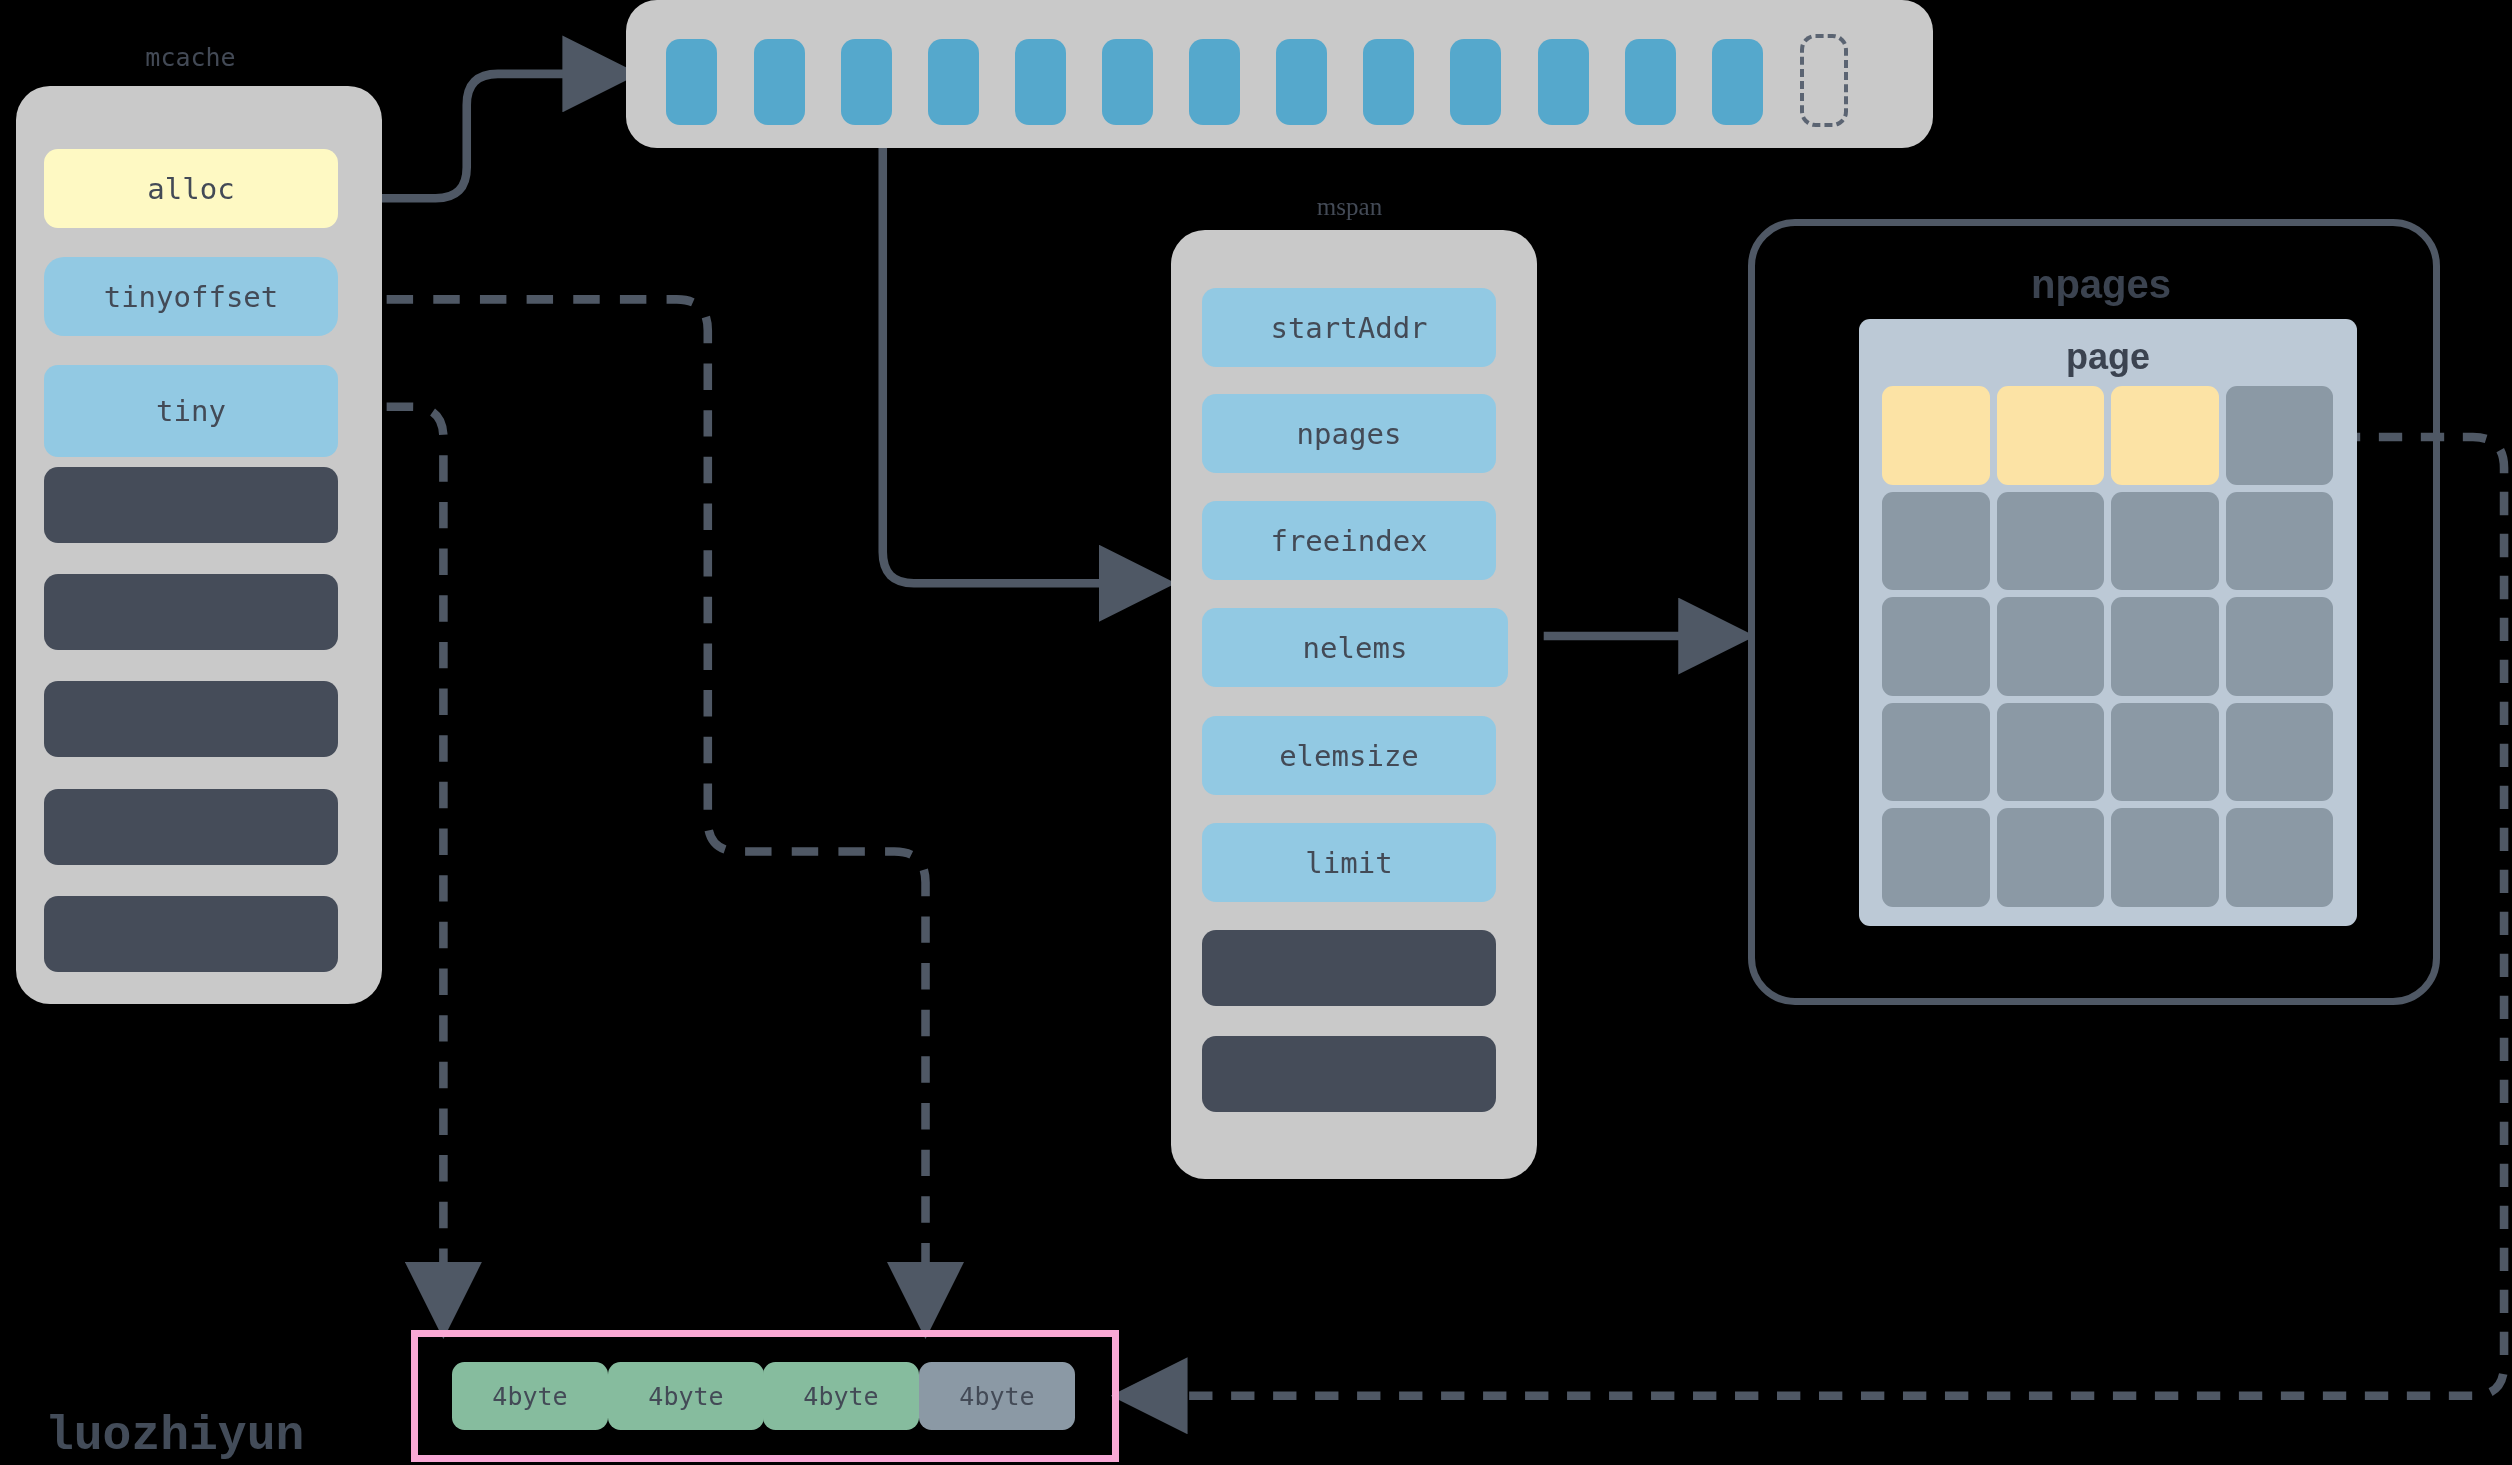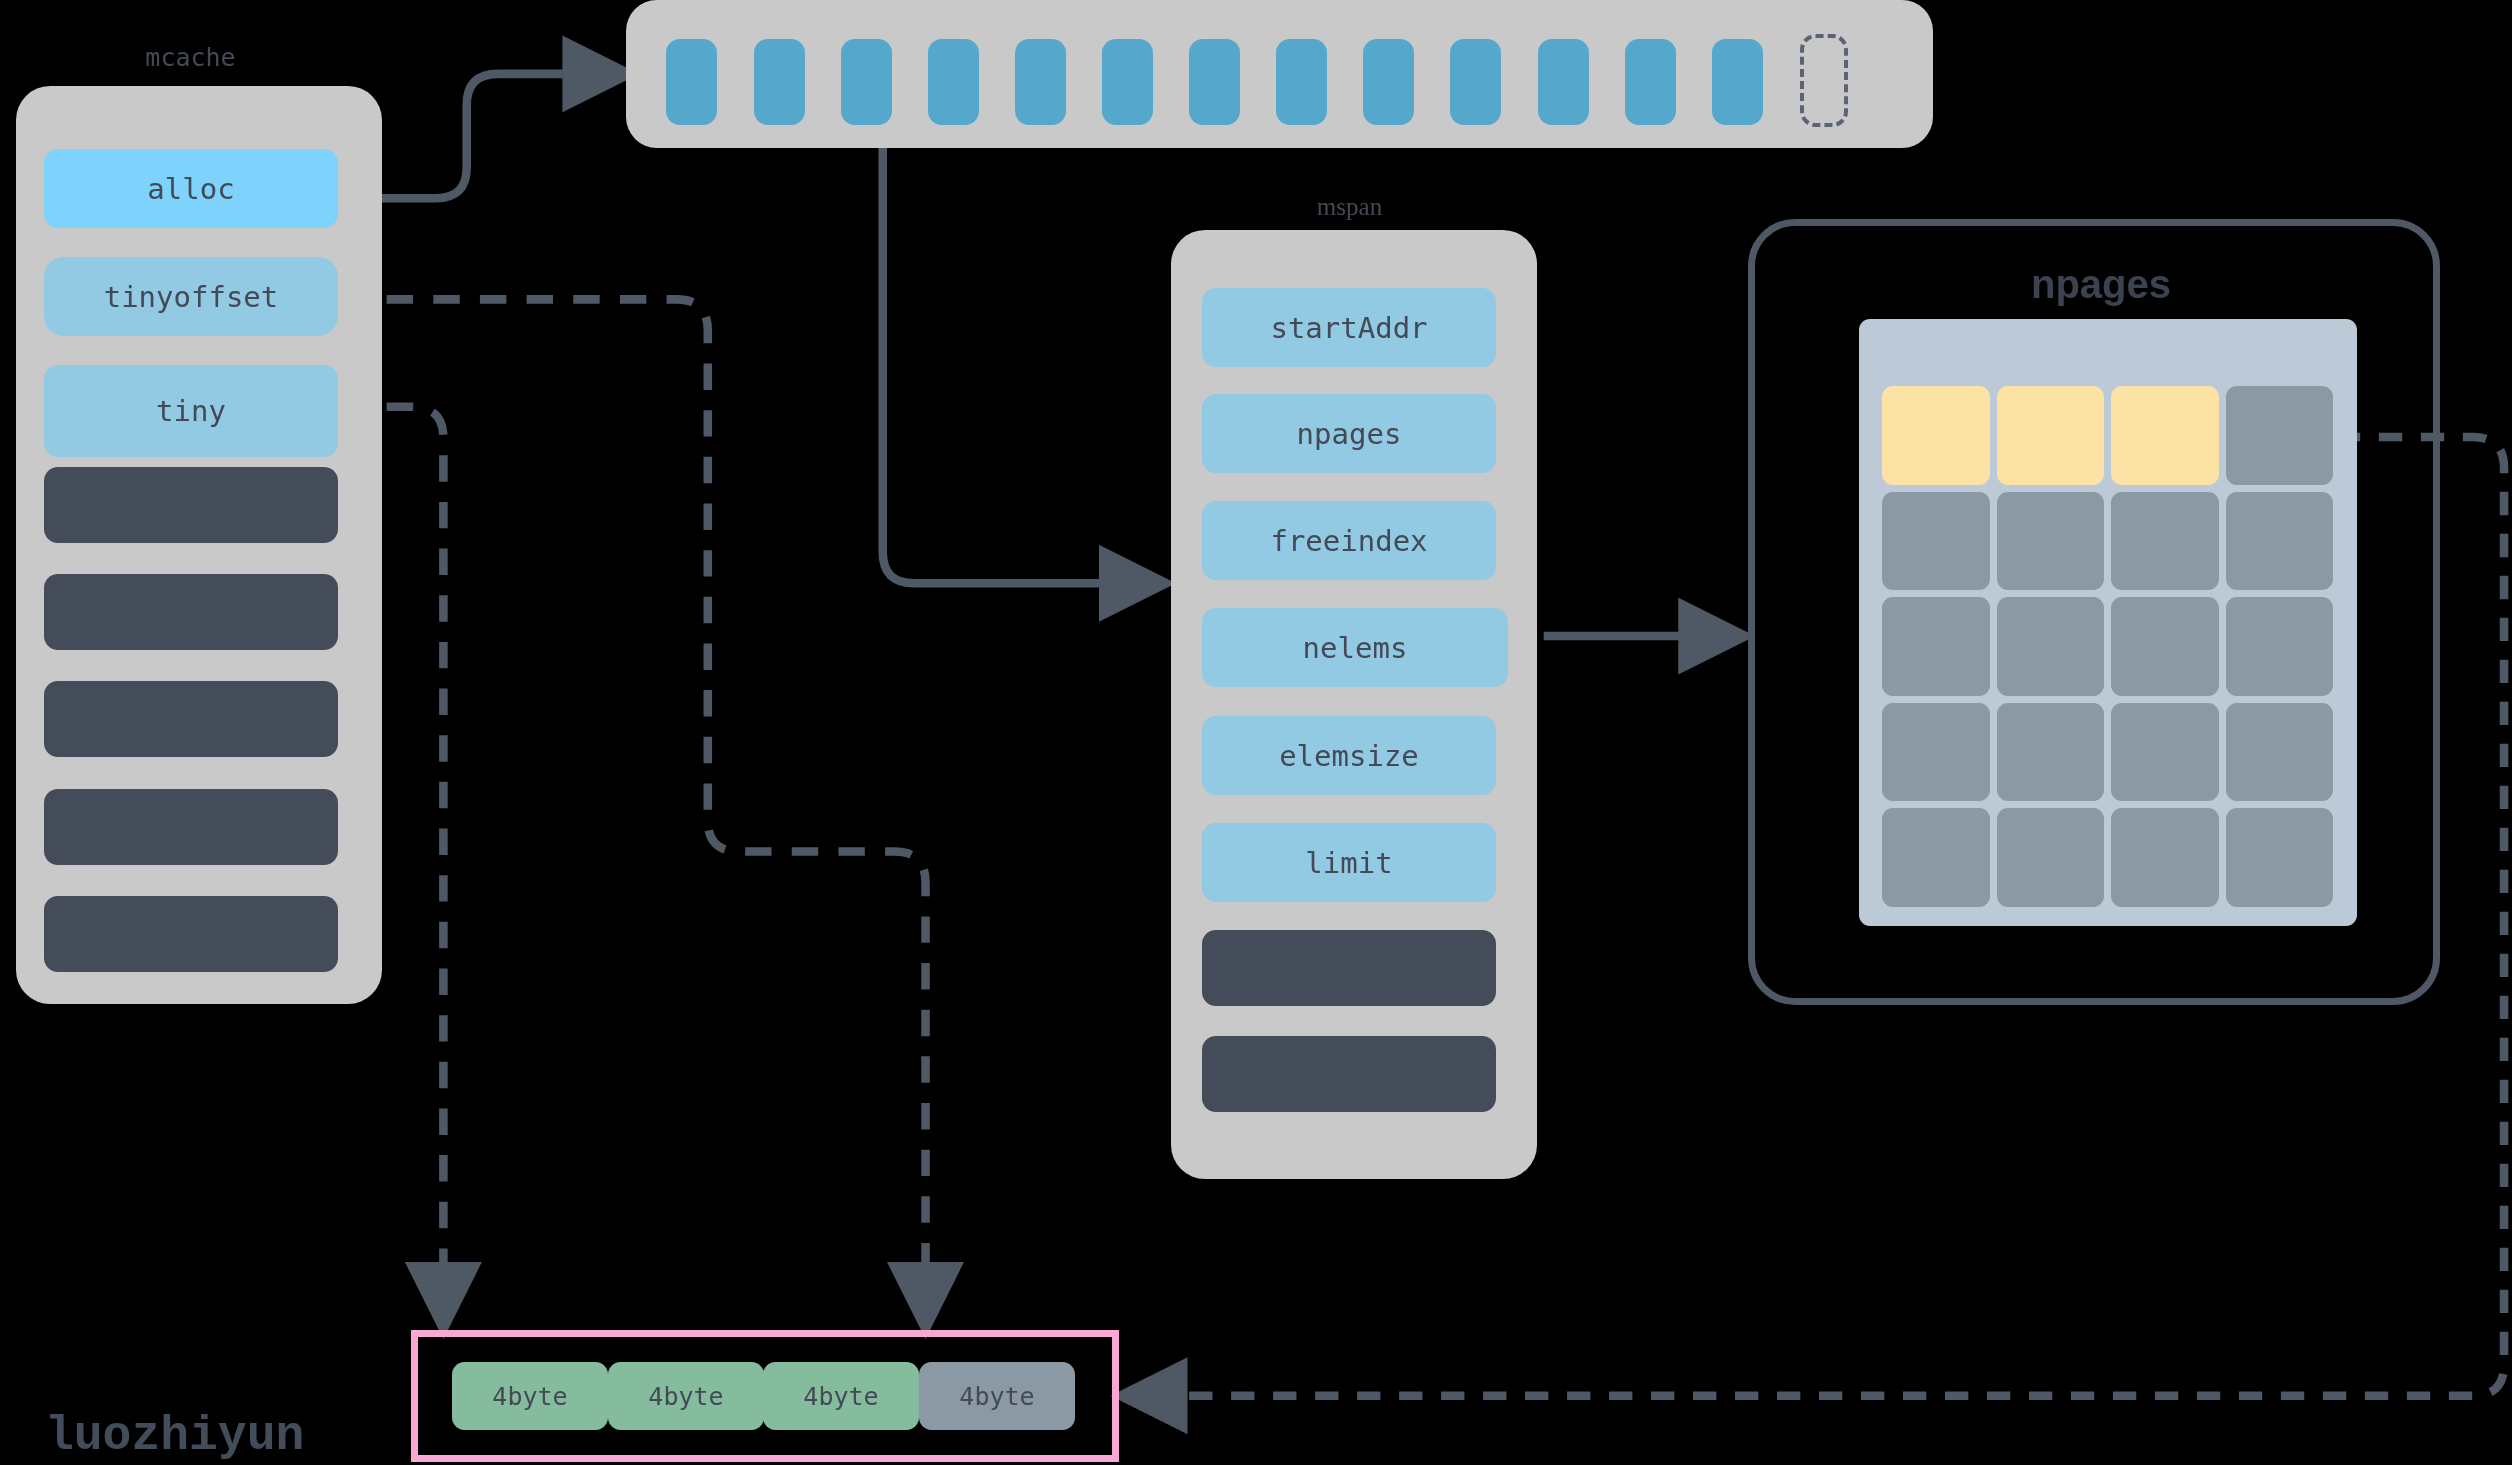--- a/index.html
+++ b/index.html
@@ -6,21 +6,21 @@
   body{width:2512px;height:1465px;position:relative;overflow:hidden;
        font-family:"DejaVu Sans Mono","Liberation Mono",monospace;}
   svg.wires{position:absolute;left:0;top:0;width:2512px;height:1465px;pointer-events:none;}
 
   
   .struct{position:absolute;background:#c9c9c9;border-radius:34px;}
   .struct-label{position:absolute;color:#434a56;font-size:25px;text-align:center;}
 
   .field{position:absolute;left:44px;border-radius:14px;display:flex;
          align-items:center;justify-content:center;color:#434a56;font-size:29px;}
-  .f-red{background:#7dd3fc;}
+  .f-red{background:#fef9c3;}
   .f-blue{background:#92c9e3;}
   .f-dark{background:#454c59;}
 
   
   #topbar{position:absolute;left:626px;top:0px;width:1307px;height:148px;
           background:#c9c9c9;border-radius:31px;}
   .slot{position:absolute;top:39px;width:51px;height:86px;border-radius:14px;background:#55a8cc;}
   .slot-empty{position:absolute;top:34px;width:48px;height:93px;border-radius:15.6px;
               background:transparent;border:4.7px dashed #5b6472;box-sizing:border-box;}
 
@@ -116,20 +116,21 @@
 <div class="field f-blue" style="left:1202px;top:716px;width:294px;height:79px;">elemsize</div>
 <div class="field f-blue" style="left:1202px;top:823px;width:294px;height:79px;">limit</div>
 <div class="field f-dark" style="left:1202px;top:930px;width:294px;height:76px;"></div>
 <div class="field f-dark" style="left:1202px;top:1036px;width:294px;height:76px;"></div>
 
 <div id="npages-box">
   <div id="npages-title">npages</div>
 </div>
 
 <div id="page-panel">
+  <div id="page-title">page</div>
   <div id="page-grid">
     <div class="pcell used"></div>
     <div class="pcell used"></div>
     <div class="pcell used"></div>
     <div class="pcell"></div>
     <div class="pcell"></div>
     <div class="pcell"></div>
     <div class="pcell"></div>
     <div class="pcell"></div>
     <div class="pcell"></div>

